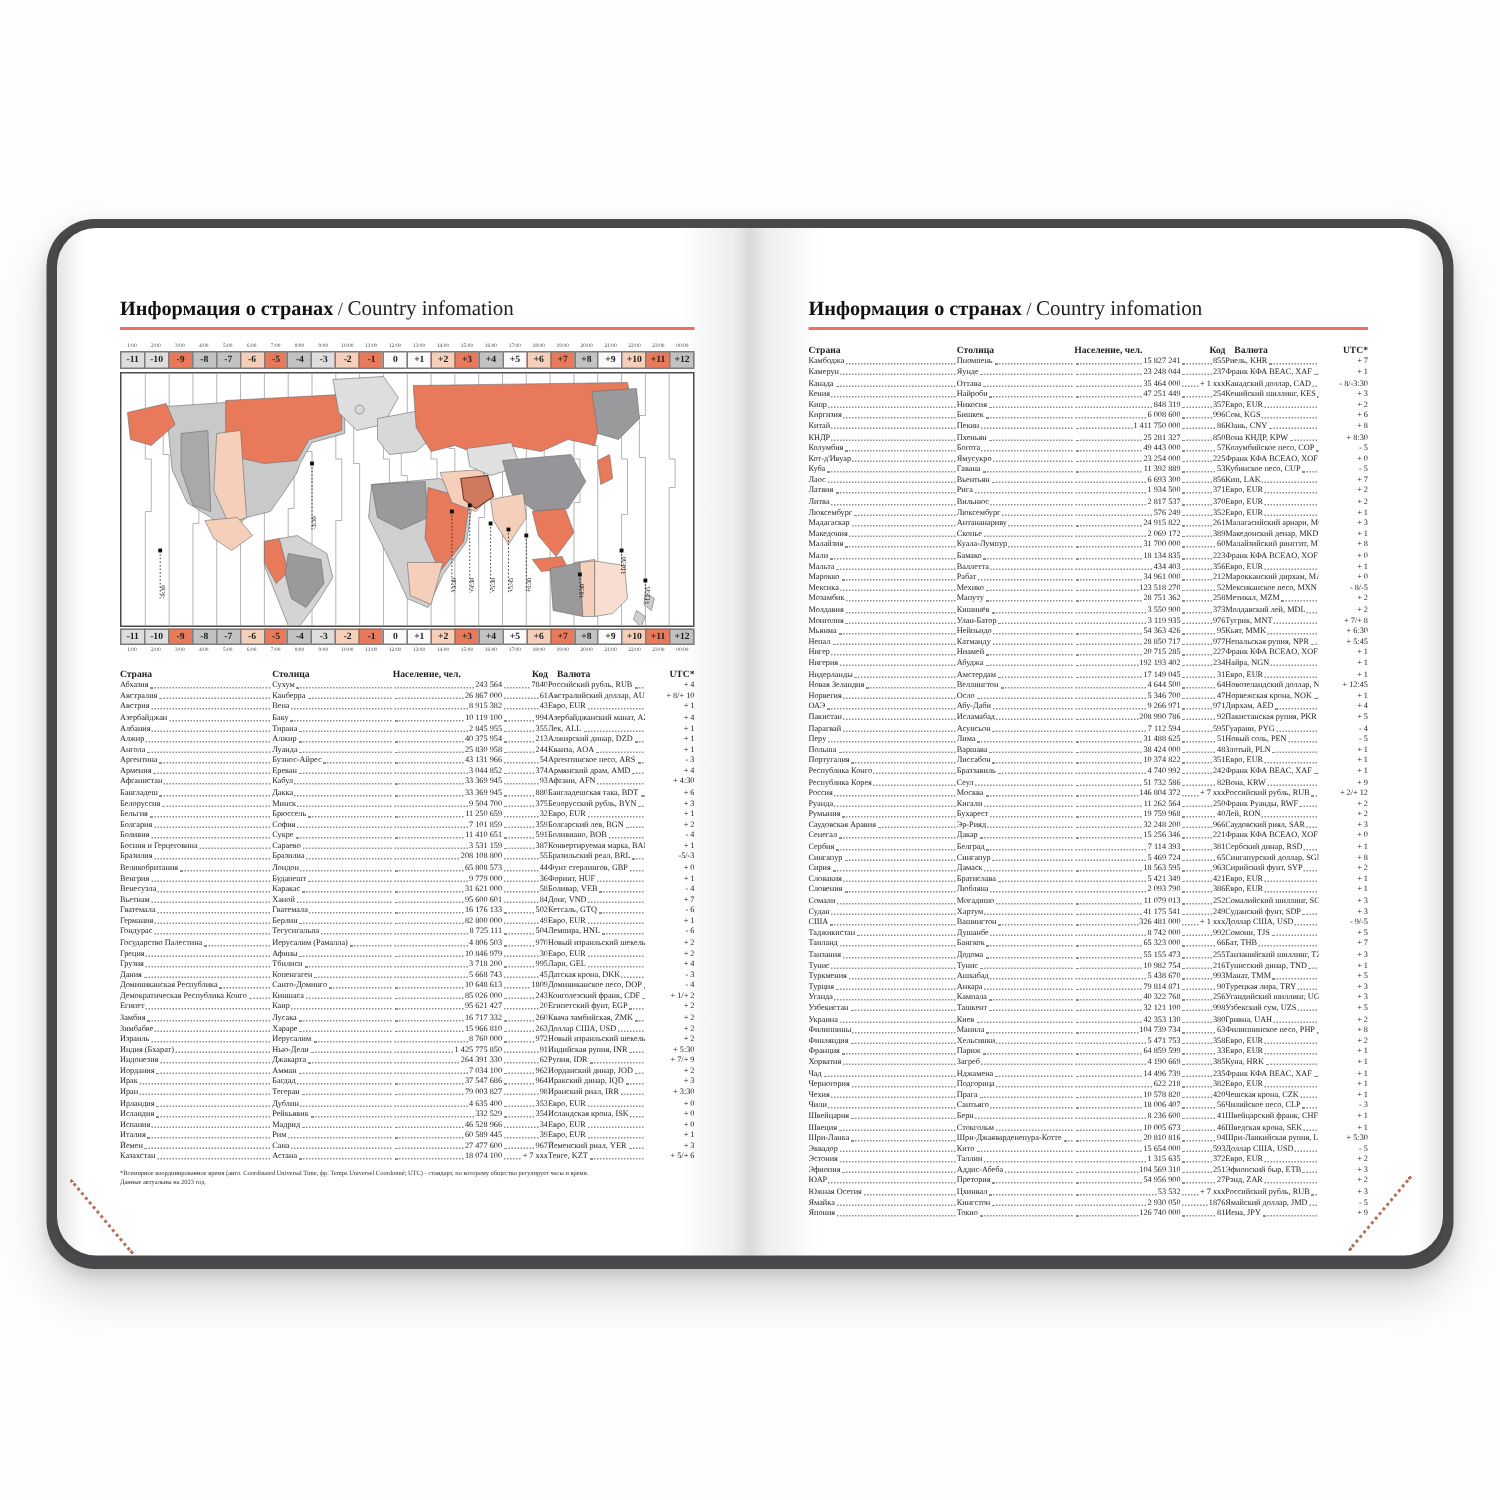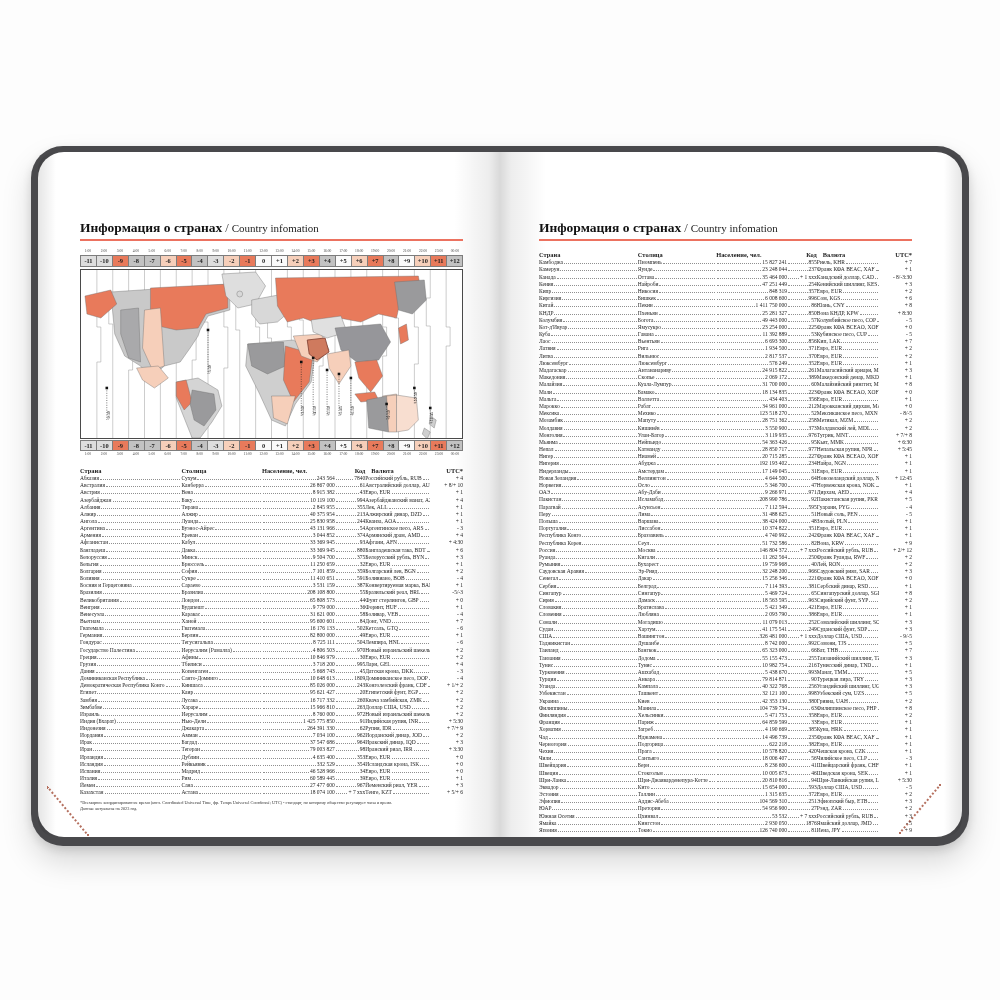--- a/index.html
+++ b/index.html
@@ -18,21 +18,21 @@
   .stitch.sl{left:48px;top:786px;transform:rotate(50deg);transform-origin:left top;}
   .stitch.sr{left:888px;top:808px;transform:rotate(-50deg);}
 
   .content{position:absolute;z-index:5;}
   .content.left{left:80px;top:198px;width:383px;}
   .content.right{left:539px;top:198px;width:373px;}
 
   .hline{display:flex;align-items:baseline;white-space:nowrap;}
   .h-ru{font-weight:bold;font-size:13.5px;color:#111;}
   .h-sep{font-size:12.5px;color:#333;margin:0 3px;}
-  .h-en{font-size:11px;color:#222;margin-top:24px;}
+  .h-en{font-size:14px;color:#222;}
   .rule{height:2px;background:#ec7260;margin-top:3px;}
 
   .timesrow{display:flex;margin-top:1px;}
   .timecell{flex:1;text-align:center;font-size:3.6px;color:#444;line-height:5px;}
   .tzrow{display:flex;margin-top:1px;}
   .tzcell{flex:1;height:11.5px;border:1px solid #7d7d7d;margin-left:-1px;display:flex;align-items:center;
           justify-content:center;font-size:6.4px;font-weight:bold;color:#1d1d1d;box-sizing:border-box;}
   .tzcell:first-child{margin-left:0;}
   .tone-o{background:#e87a5b}.tone-p{background:#f6cfba}.tone-mg{background:#c2c2c2}
   .tone-lg{background:#dedede}.tone-w{background:#fafafa}

